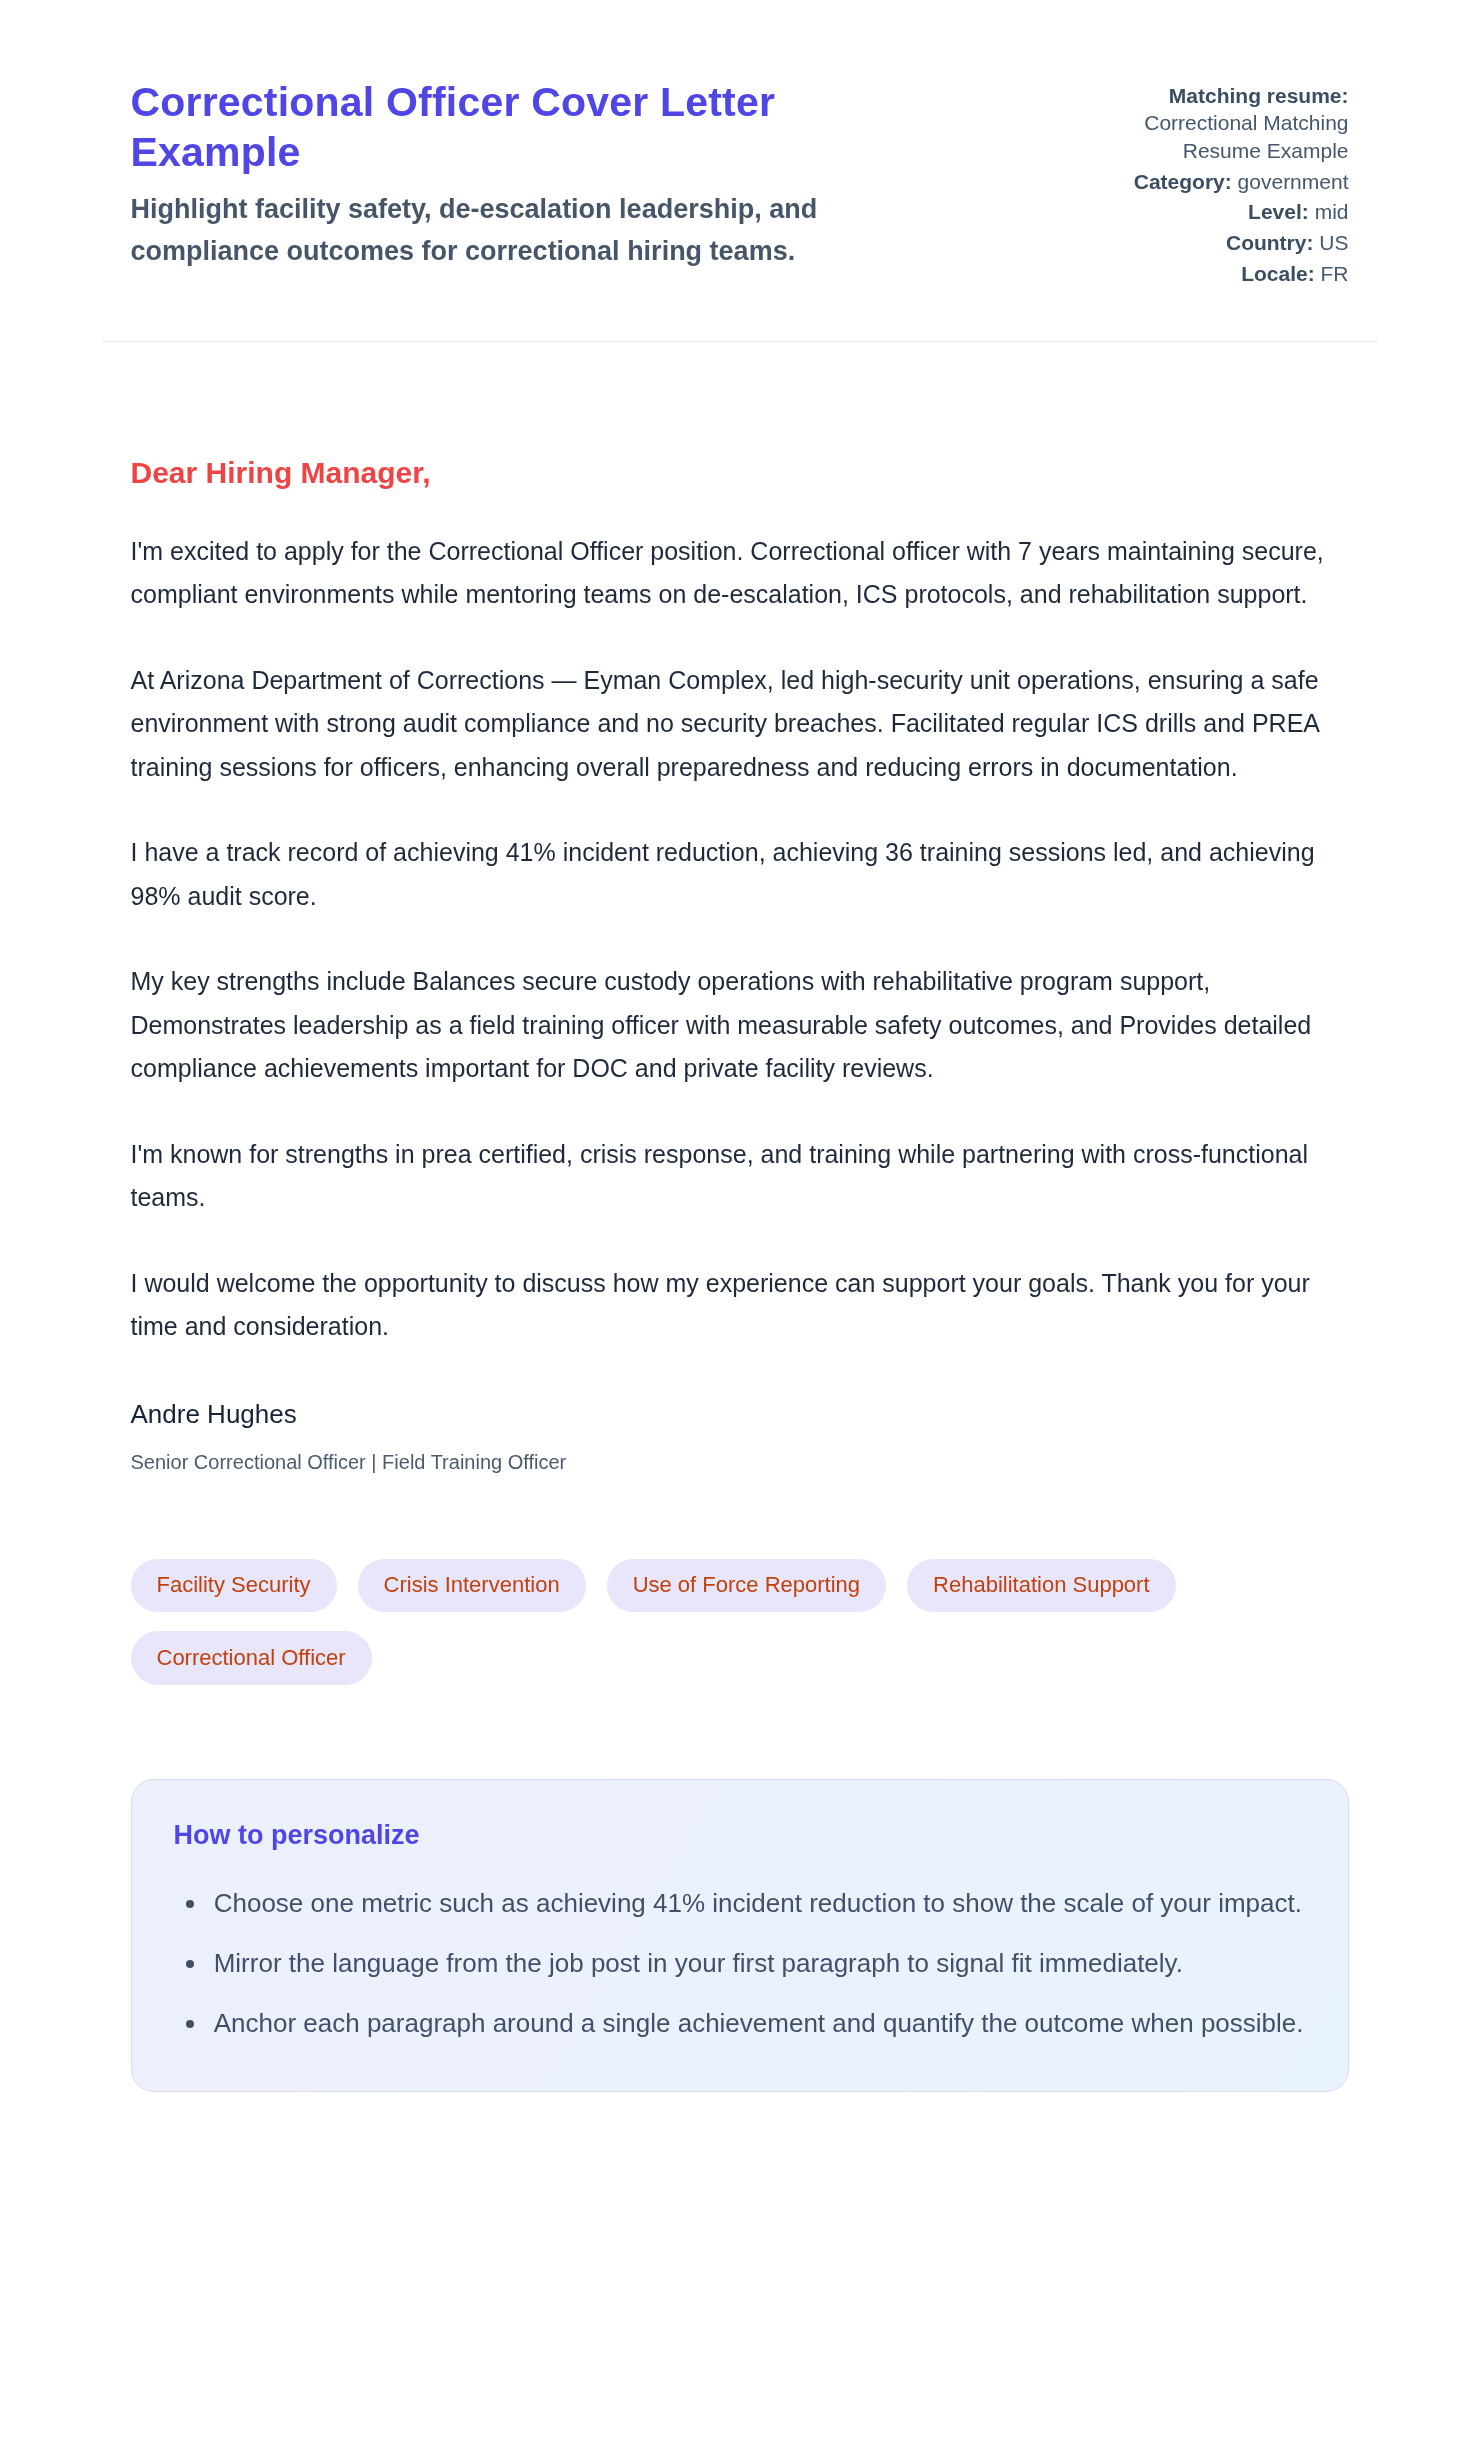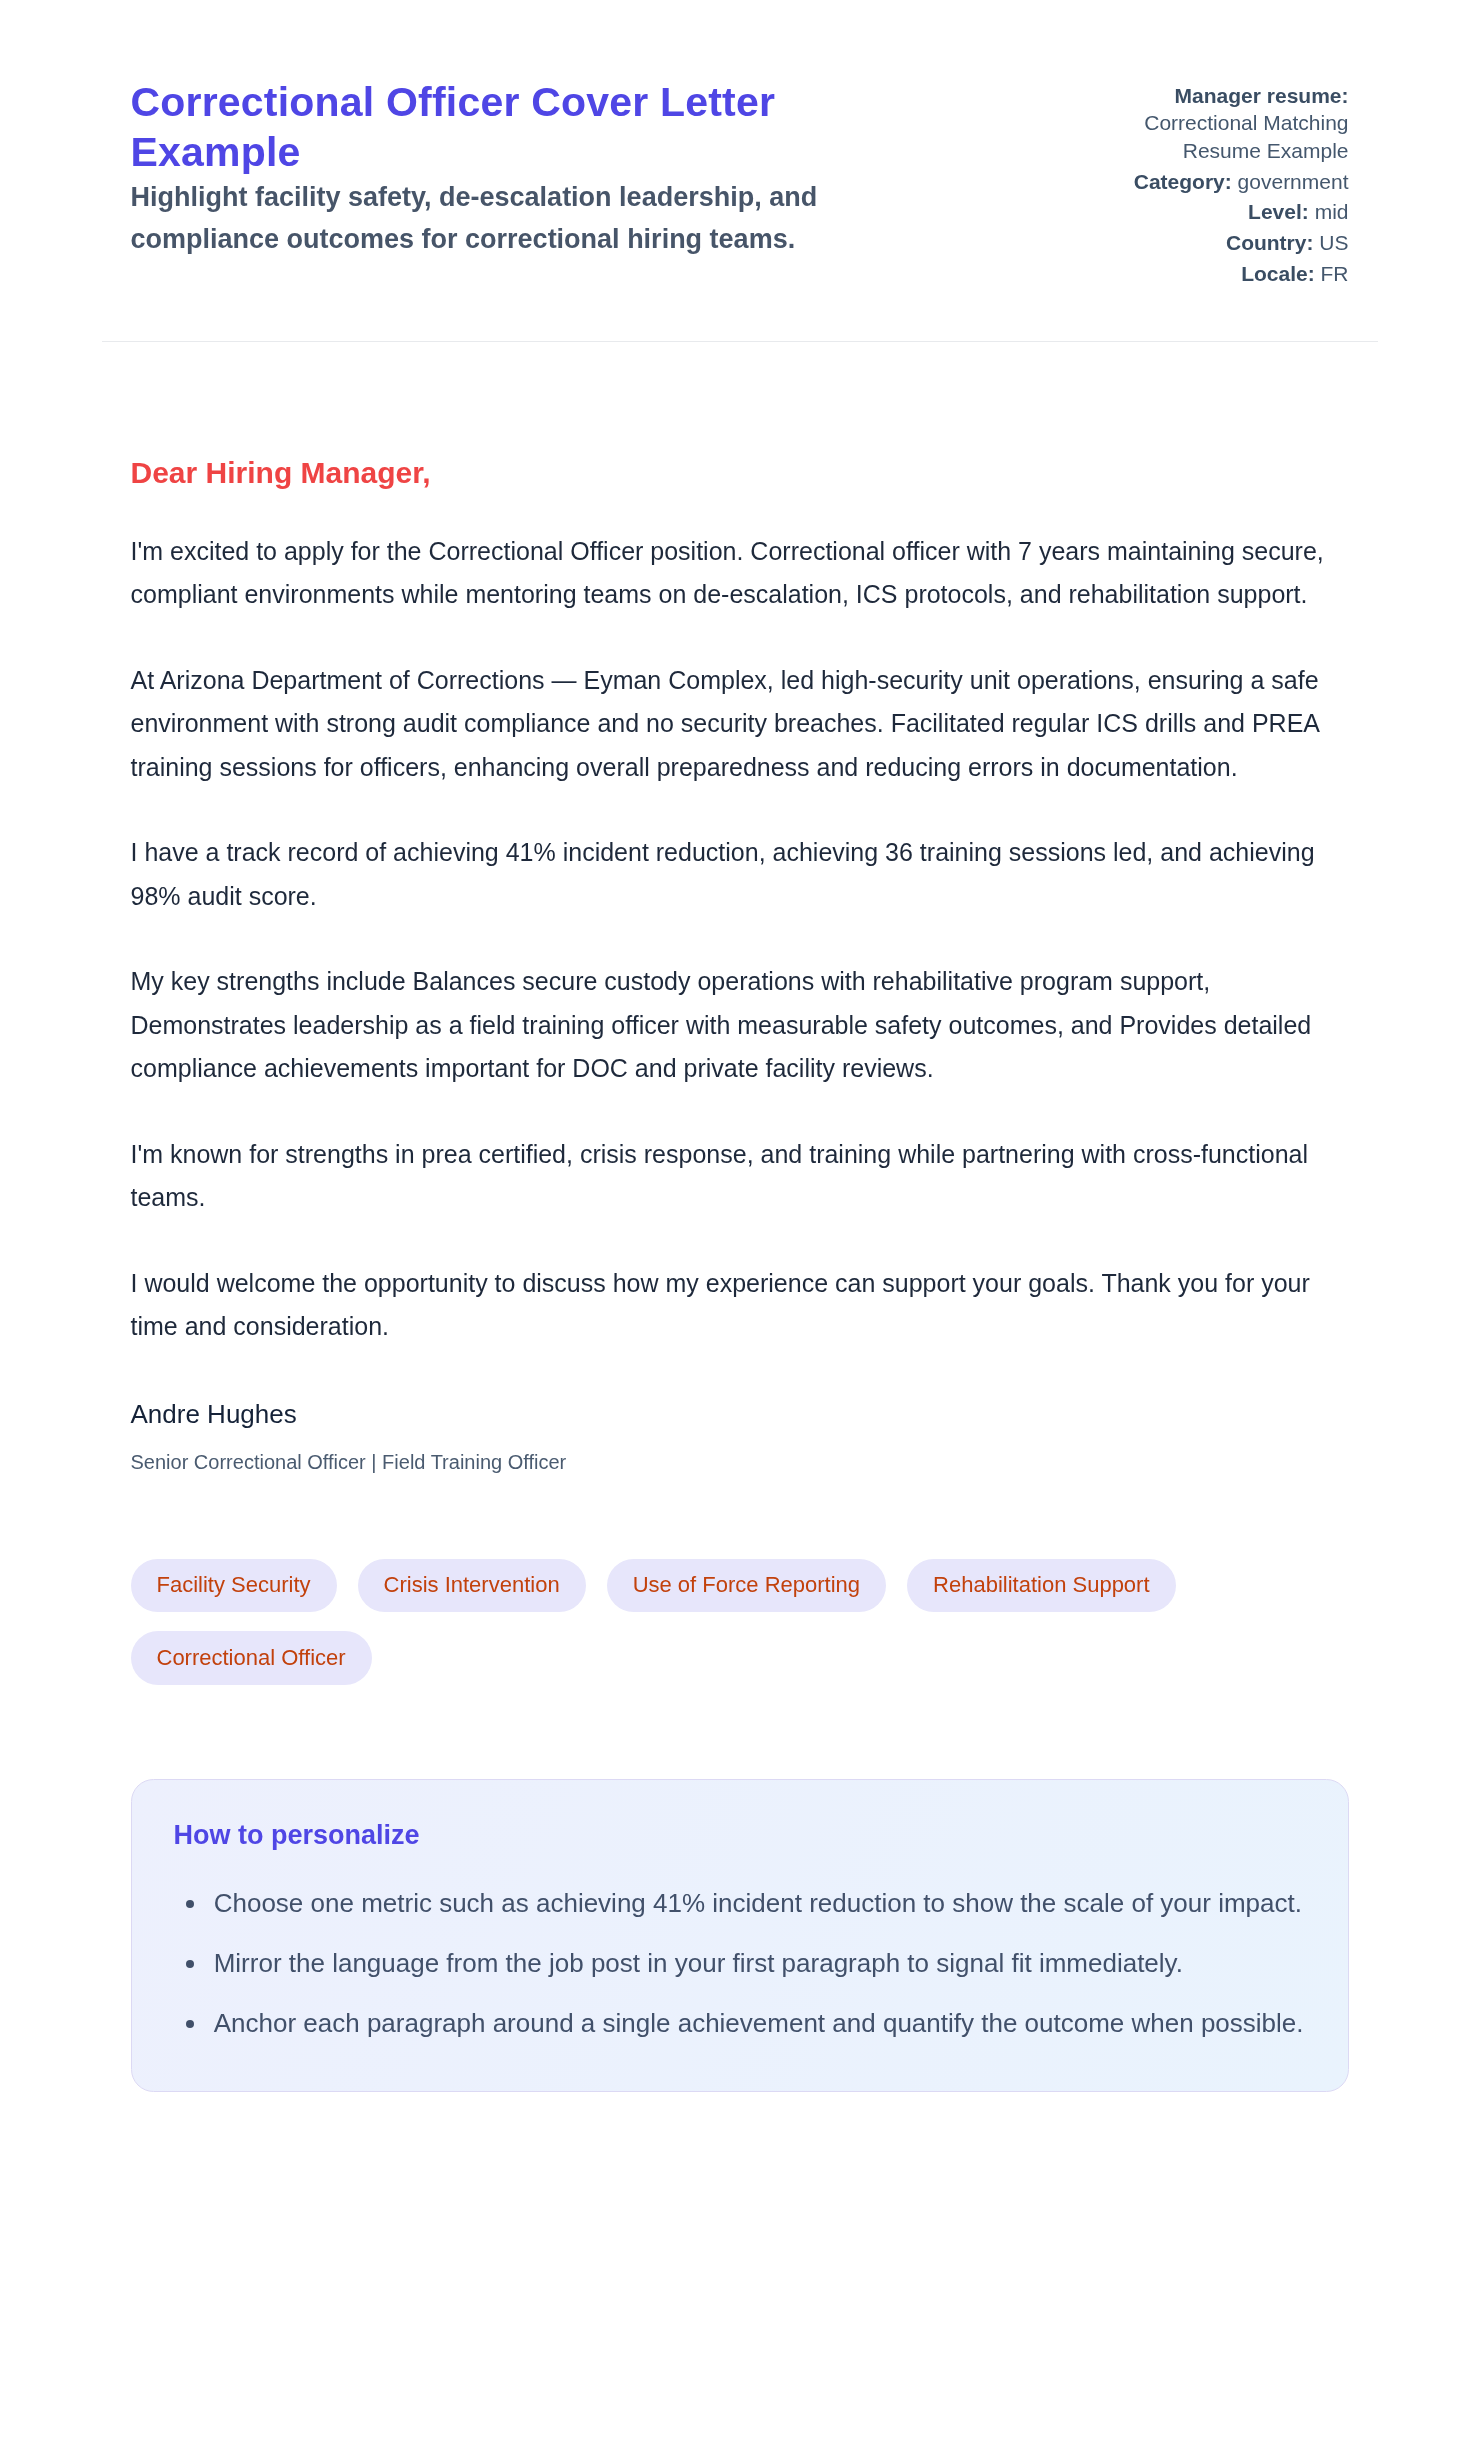--- a/index.html
+++ b/index.html
@@ -24,21 +24,21 @@
   .header-left { max-width: 887px; }
   h1.title {
     color: #4f46e5;
     font-size: 41px;
     font-weight: 700;
     line-height: 1.22;
     max-width: 766px;
     letter-spacing: 0.2px;
   }
   h2.subtitle {
-    margin-top: 0;
+    margin-top: 12px;
     color: #475569;
     font-size: 27px;
     font-weight: 700;
     line-height: 1.55;
     max-width: 787px;
   }
   .meta {
     flex: 0 0 287px;
     max-width: 287px;
     text-align: right;
@@ -138,21 +138,21 @@
 <div class="page">
 
   <div class="inner">
     <div class="header">
       <div class="header-left">
         <h1 class="title">Correctional Officer Cover Letter Example</h1>
         <h2 class="subtitle">Highlight facility safety, de-escalation leadership, and compliance outcomes for correctional hiring teams.</h2>
       </div>
       <div class="meta">
         <div class="meta-row">
-          <span class="meta-label">Manager resume:</span> 
+          <span class="meta-label">Matching resume:</span> 
           <span class="meta-value">Correctional Matching Resume Example</span>
         </div>
         <div class="meta-row">
           <span class="meta-label">Category:</span> 
           <span class="meta-value">government</span>
         </div>
         <div class="meta-row">
           <span class="meta-label">Level:</span> 
           <span class="meta-value">mid</span>
         </div>

